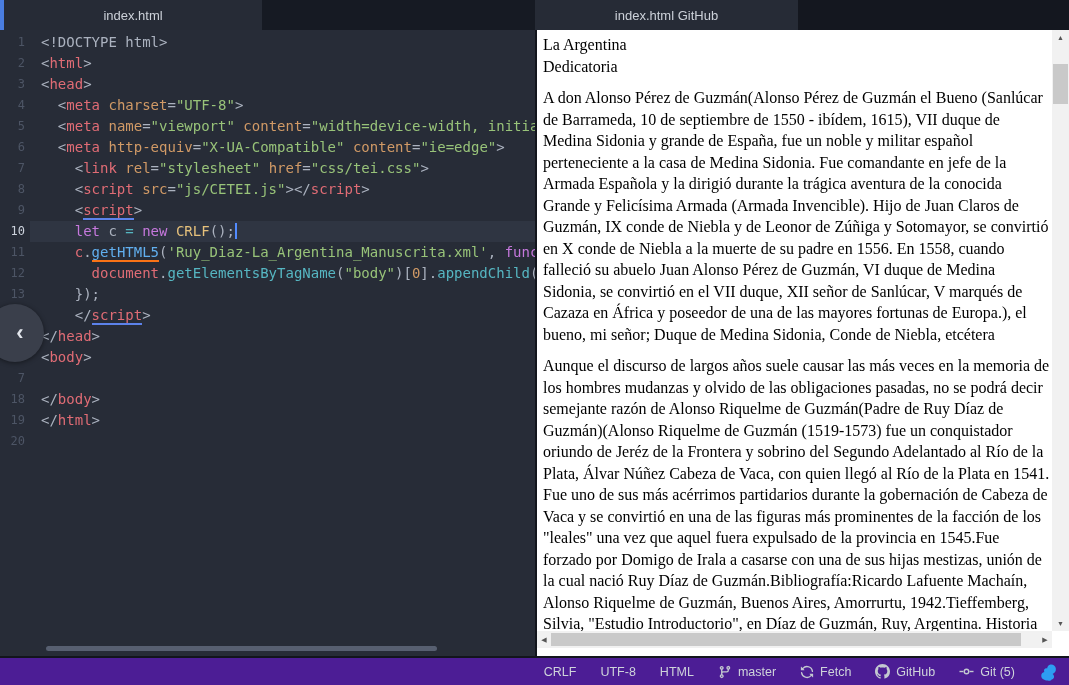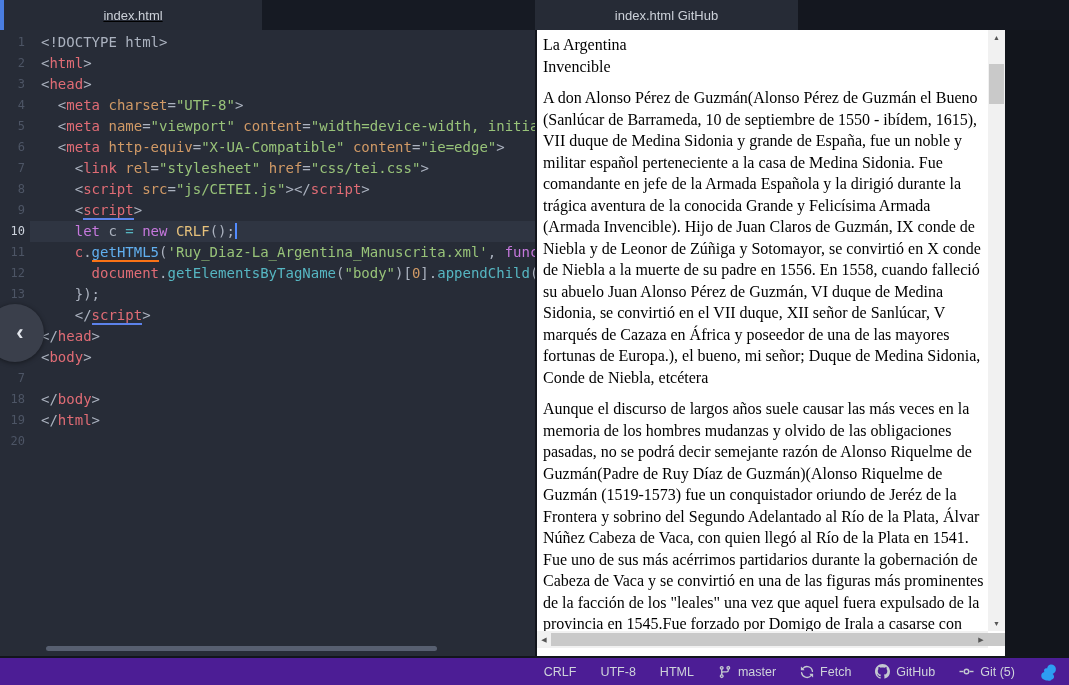--- a/index.html
+++ b/index.html
@@ -6,21 +6,21 @@
   .window{position:relative;width:1069px;height:685px;background:#12151c;overflow:hidden;
           font-family:"Liberation Sans",sans-serif;}
 
   
   .tabbar{position:absolute;top:0;height:30px;}
   .tabbar.left{left:0;width:535px;background:#161a23;}
   .tabbar.right{left:535px;width:534px;background:#14171f;}
   .accent-strip{position:absolute;left:0;top:0;width:4px;height:30px;background:#4a7de0;}
   .tab{position:absolute;top:0;height:30px;background:#262b36;display:flex;align-items:center;justify-content:center;}
   .tab .tab-label{color:#ccd1d9;font-size:13px;}
-  .tab.editor-tab{left:4px;width:258px;text-decoration:underline;}
+  .tab.editor-tab{left:4px;width:258px;}
   .tab.preview-tab{left:0;width:263px;}
 
   
   .editor{position:absolute;left:0;top:30px;width:535px;height:626px;background:#272c37;overflow:hidden;
           font-family:"DejaVu Sans Mono",monospace;font-size:14px;line-height:21px;color:#abb2bf;padding-top:2px;box-sizing:border-box;}
   .code-row{display:flex;height:21px;white-space:pre;}
   .code-row.active{background:linear-gradient(90deg, transparent 30px, #2f3542 30px);}
   .gutter{flex:none;width:25px;text-align:right;color:#4d5565;font-size:12px;line-height:21px;}
   .code-row.active .gutter{color:#cdd3dd;}
   .codeln{padding-left:16px;text-align:right;}
@@ -32,21 +32,21 @@
   .cursor{display:inline-block;width:2px;height:16px;background:#528bff;vertical-align:-3px;}
   .ed-hthumb{position:absolute;left:46px;bottom:5px;width:391px;height:5px;background:#575f70;border-radius:3px;}
 
   
   .panel-toggle{position:absolute;left:-14px;top:304px;width:58px;height:58px;border-radius:50%;
                 background:#3a3f4b;z-index:20;display:flex;align-items:center;justify-content:center;
                 box-shadow:0 1px 5px rgba(0,0,0,.45);cursor:pointer;}
   .panel-toggle .chev{color:#e2e6ec;font-size:22px;font-weight:bold;line-height:1;transform:translateX(5px);}
 
   
-  .preview{position:absolute;left:537px;top:30px;width:468px;height:626px;background:#ffffff;overflow:hidden;}
+  .preview{position:absolute;left:537px;top:30px;width:532px;height:626px;background:#ffffff;overflow:hidden;}
   .pv-content{position:absolute;left:6px;top:4px;right:19px;bottom:25px;overflow:hidden;
               font-family:"Liberation Serif",serif;font-size:16px;line-height:21.5px;color:#000;}
   .pv-title{margin:0;}
   .pv-content p{margin:10px 0 0 0;}
 
   .vscroll{position:absolute;right:0;top:0;width:17px;bottom:25px;background:#f1f1f1;}
   .vthumb{position:absolute;left:1px;right:1px;top:34px;height:40px;background:#c9c9c9;}
   .hscroll{position:absolute;left:0;right:17px;bottom:8px;height:17px;background:#f1f1f1;}
   .hthumb{position:absolute;left:14px;width:470px;top:2px;bottom:2px;background:#c9c9c9;}
   .arr{position:absolute;display:flex;align-items:center;justify-content:center;color:#555;font-size:7px;}
@@ -107,21 +107,21 @@
     <div class="ed-hthumb"></div>
   </div>
 
   <div class="panel-toggle">
     <span class="chev">‹</span>
   </div>
 
   <div class="preview">
     <div class="pv-content">
       <div class="pv-title">La Argentina</div>
-      <div class="pv-title">Invencible</div>
+      <div class="pv-title">Dedicatoria</div>
       <p>A don Alonso Pérez de Guzmán(Alonso Pérez de Guzmán el Bueno (Sanlúcar de Barrameda, 10 de septiembre de 1550 - ibídem, 1615), VII duque de Medina Sidonia y grande de España, fue un noble y militar español perteneciente a la casa de Medina Sidonia. Fue comandante en jefe de la Armada Española y la dirigió durante la trágica aventura de la conocida Grande y Felicísima Armada (Armada Invencible). Hijo de Juan Claros de Guzmán, IX conde de Niebla y de Leonor de Zúñiga y Sotomayor, se convirtió en X conde de Niebla a la muerte de su padre en 1556. En 1558, cuando falleció su abuelo Juan Alonso Pérez de Guzmán, VI duque de Medina Sidonia, se convirtió en el VII duque, XII señor de Sanlúcar, V marqués de Cazaza en África y poseedor de una de las mayores fortunas de Europa.), el bueno, mi señor; Duque de Medina Sidonia, Conde de Niebla, etcétera</p>
       <p>Aunque el discurso de largos años suele causar las más veces en la memoria de los hombres mudanzas y olvido de las obligaciones pasadas, no se podrá decir semejante razón de Alonso Riquelme de Guzmán(Padre de Ruy Díaz de Guzmán)(Alonso Riquelme de Guzmán (1519-1573) fue un conquistador oriundo de Jeréz de la Frontera y sobrino del Segundo Adelantado al Río de la Plata, Álvar Núñez Cabeza de Vaca, con quien llegó al Río de la Plata en 1541. Fue uno de sus más acérrimos partidarios durante la gobernación de Cabeza de Vaca y se convirtió en una de las figuras más prominentes de la facción de los "leales" una vez que aquel fuera expulsado de la provincia en 1545.Fue forzado por Domigo de Irala a casarse con una de sus hijas mestizas, unión de la cual nació Ruy Díaz de Guzmán.Bibliografía:Ricardo Lafuente Machaín, Alonso Riquelme de Guzmán, Buenos Aires, Amorrurtu, 1942.Tieffemberg, Silvia, "Estudio Introductorio", en Díaz de Guzmán, Ruy, Argentina. Historia del Descubrimiento y Conquista del Río de la Plata de Ruy Díaz de Guzmán, Buenos Aires, Editorial de la Facultad de Filosofía y Letras-UBA, 2012.Fuentes "Información hecha en Jerez de la Frontera a pedimento de Cabeza de Vaca para verificar ciertas cartas", en Núñez Cabeza de Vaca, Álvar, Relación de los Naufragios y Comentarios de Álvar Núñez Cabeza de Vaca</p>
     </div>
     <div class="vscroll">
       <div class="arr up">▲</div>
       <div class="vthumb"></div>
       <div class="arr down">▼</div>
     </div>
     <div class="hscroll">
       <div class="arr lft">◀</div>

